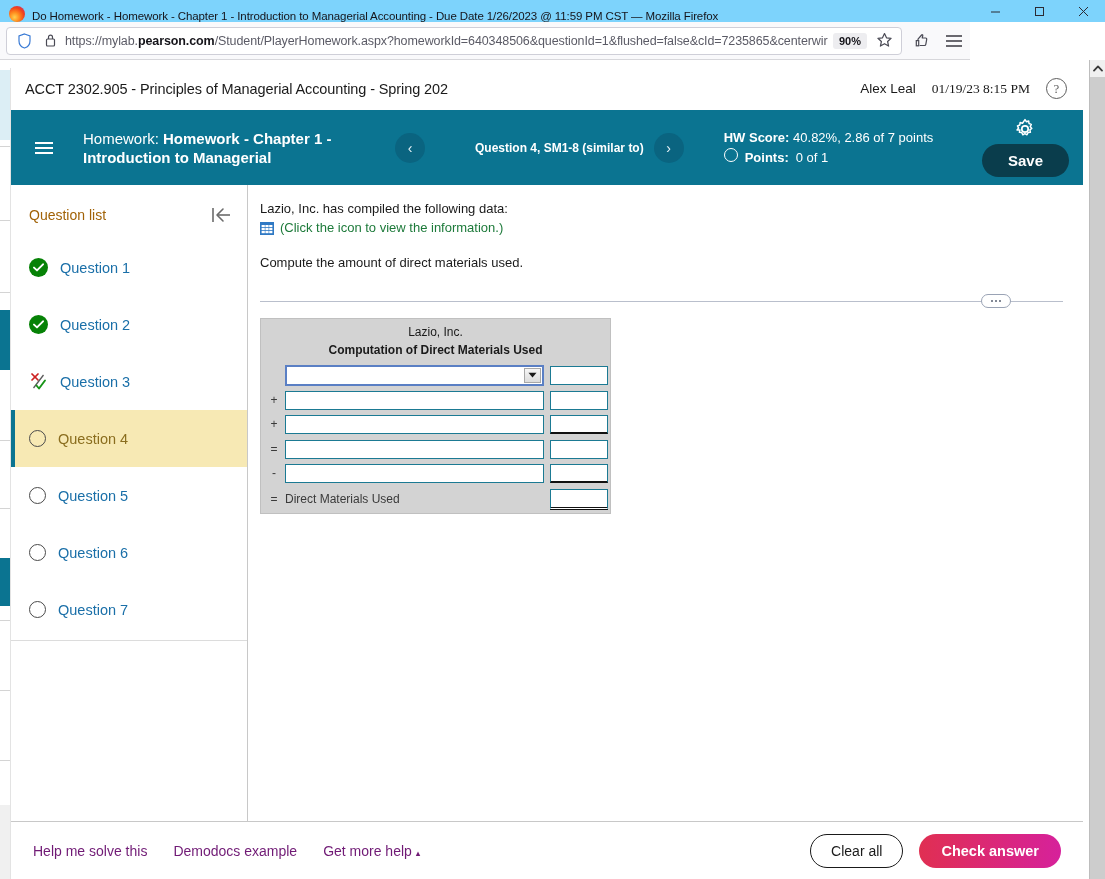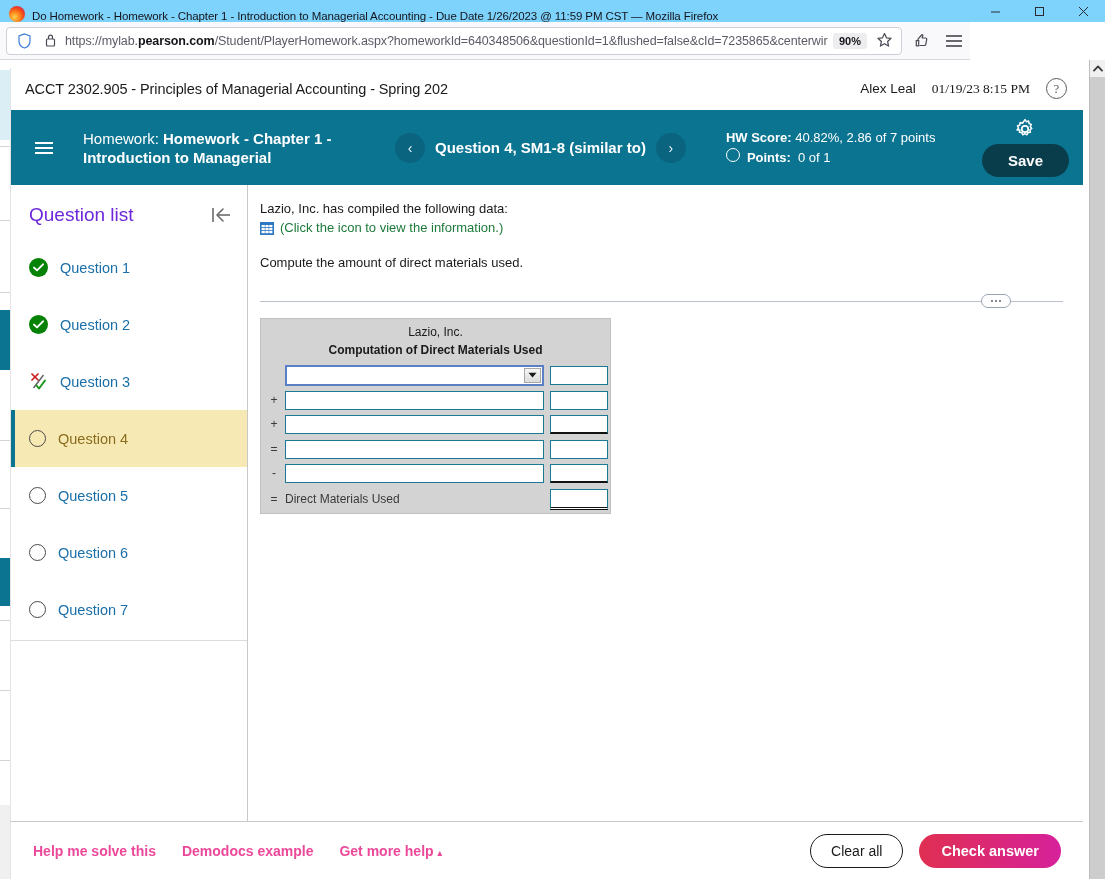--- a/index.html
+++ b/index.html
@@ -104,21 +104,21 @@
   #hw-title { font-size: 15px; line-height: 19px; max-width: 270px; margin-left: 18px; }
   #hw-title .lbl { font-weight: 400; }
   #hw-title .val { font-weight: 700; }
 
   #qnav { display: flex; align-items: center; gap: 10px; margin-left: 42px; }
   .qnav-btn {
     width: 30px; height: 30px; border-radius: 50%; background: #0a6480;
     display: flex; align-items: center; justify-content: center;
     color: #e8f3f7; font-size: 14px;
   }
-  #qnav-label { font-size: 15px; font-weight: 700; white-space: nowrap; }
+  #qnav-label { font-size: 12px; font-weight: 700; white-space: nowrap; margin-left: 40px; }
 
   #score-block { margin-left: 40px; font-size: 13px; line-height: 20px; }
   #score-block .lbl { font-weight: 700; }
   #points-row { display: flex; align-items: flex-start; gap: 7px; }
   .points-ring { width: 14px; height: 14px; border: 1.7px solid #ffffff; border-radius: 50%; }
 
   #hw-right { margin-left: auto; margin-right: 14px; display: flex; flex-direction: column; align-items: center; gap: 4px; }
   #gear-icon { width: 22px; height: 22px; }
   #save-btn {
     background: #0a3d4c; color: #ffffff; border: none;
@@ -129,21 +129,21 @@
   
   #body-cols { position: relative; height: 636px; display: flex; background: #ffffff; }
 
   #qlist {
     width: 237px; flex: 0 0 237px; border-right: 1px solid #c8c8c8;
     background: #ffffff; position: relative;
   }
   #qlist-head {
     display: flex; align-items: center; padding: 18px 14px 12px 18px;
   }
-  #qlist-title { font-size: 19px; color: #6d28d9; font-weight: 400; }
+  #qlist-title { font-size: 14px; color: #a16207; font-weight: 400; }
   #qlist-collapse { margin-left: auto; width: 24px; height: 24px; }
 
   .qrow {
     height: 57px; display: flex; align-items: center; padding-left: 18px; gap: 12px;
     cursor: pointer;
   }
   .qrow.active { background: #f7e9b4; border-left: 4px solid #0b7491; padding-left: 14px; }
   .qlabel { font-size: 14.5px; color: #1a6fa8; }
   .qrow.active .qlabel { color: #8a6d1e; }
   .icon-correct { width: 19px; height: 19px; border-radius: 50%; background: #068206;
@@ -200,21 +200,21 @@
   .ws-amt .fld.u1 { border-bottom: 2px solid #111111; }
   .ws-amt .fld.u2 { border-bottom: 3px double #111111; height: 21px; }
   .ws-label { font-size: 12px; color: #3a3a3a; }
   .ws-row.total { height: 27px; }
 
   
   #bottombar {
     position: relative; height: 58px; border-top: 1px solid #c8c8c8;
     display: flex; align-items: center; background: #ffffff;
   }
-  .helplink { font-size: 14px; font-weight: 700; color: #ec4899; cursor: pointer; }
+  .helplink { font-size: 14px; font-weight: 400; color: #701a75; cursor: pointer; }
   #bottom-left { display: flex; align-items: center; gap: 26px; padding-left: 22px; }
   #bottom-right { margin-left: auto; display: flex; align-items: center; gap: 16px; padding-right: 22px; }
   #clear-all {
     border: 1.5px solid #1a1a1a; background: #ffffff; border-radius: 20px;
     padding: 8px 20px; font-size: 14px; color: #1a1a1a; cursor: pointer;
     font-family: "Liberation Sans", sans-serif;
   }
   #check-answer {
     border: none; border-radius: 20px; padding: 9px 22px;
     background: linear-gradient(90deg, #e02f52 0%, #d6219b 100%);

